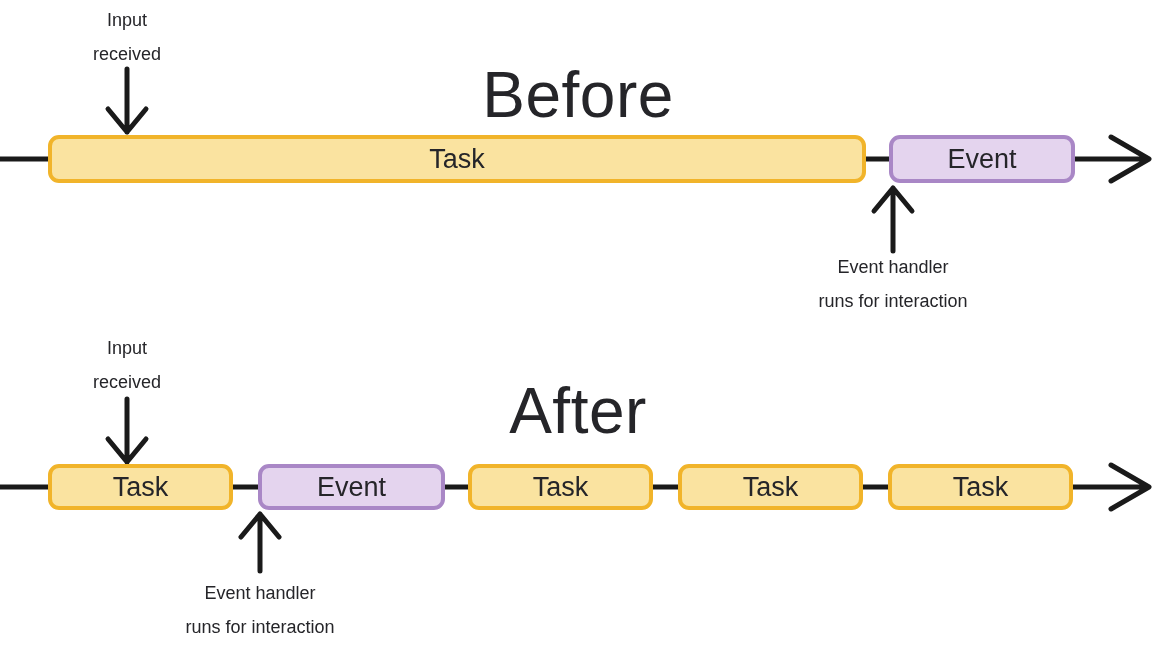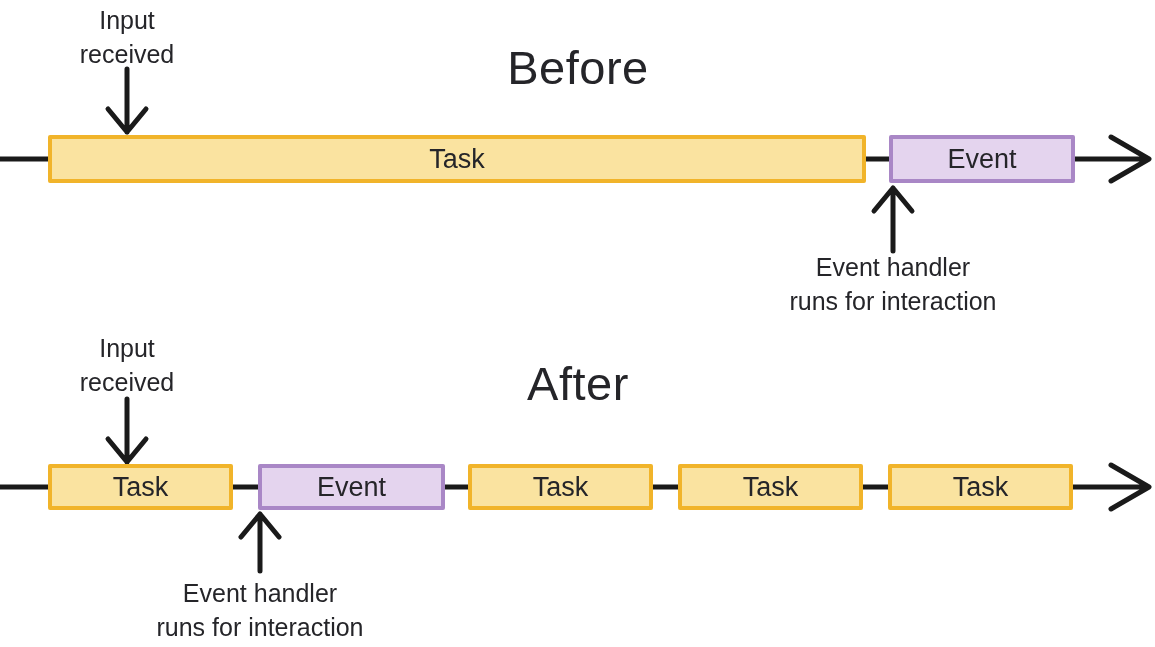--- a/index.html
+++ b/index.html
@@ -18,31 +18,32 @@
     width: 1155px;
     height: 647px;
     background: var(--bg-color);
     font-family: "Liberation Sans", "DejaVu Sans", sans-serif;
     color: var(--text-color);
     overflow: hidden;
   }
   .section-title {
     position: absolute;
     transform: translateX(-50%);
-    font-size: 47px;
+    font-size: 64px;
     font-weight: 500;
     letter-spacing: 0.5px;
     color: var(--text-color);
     white-space: nowrap;
+    margin-top: 18px;
   }
   .annotation {
     position: absolute;
     transform: translateX(-50%);
     text-align: center;
-    font-size: 25px;
+    font-size: 18px;
     line-height: 34px;
     color: var(--text-color);
     white-space: nowrap;
   }
   .timeline-svg {
     position: absolute;
     left: 0;
     width: 1155px;
     height: 56px;
   }
@@ -58,21 +59,21 @@
     stroke-linejoin: round;
   }
   .box {
     position: absolute;
     height: 48px;
     display: flex;
     align-items: center;
     justify-content: center;
     font-size: 27px;
     color: var(--text-color);
-    border-radius: 2px;
+    border-radius: 11px;
   }
   .box.task {
     background: var(--task-fill);
     border: 4px solid var(--task-border);
   }
   .box.event {
     background: var(--event-fill);
     border: 4px solid var(--event-border);
   }
   .row-after .box { height: 46px; }

